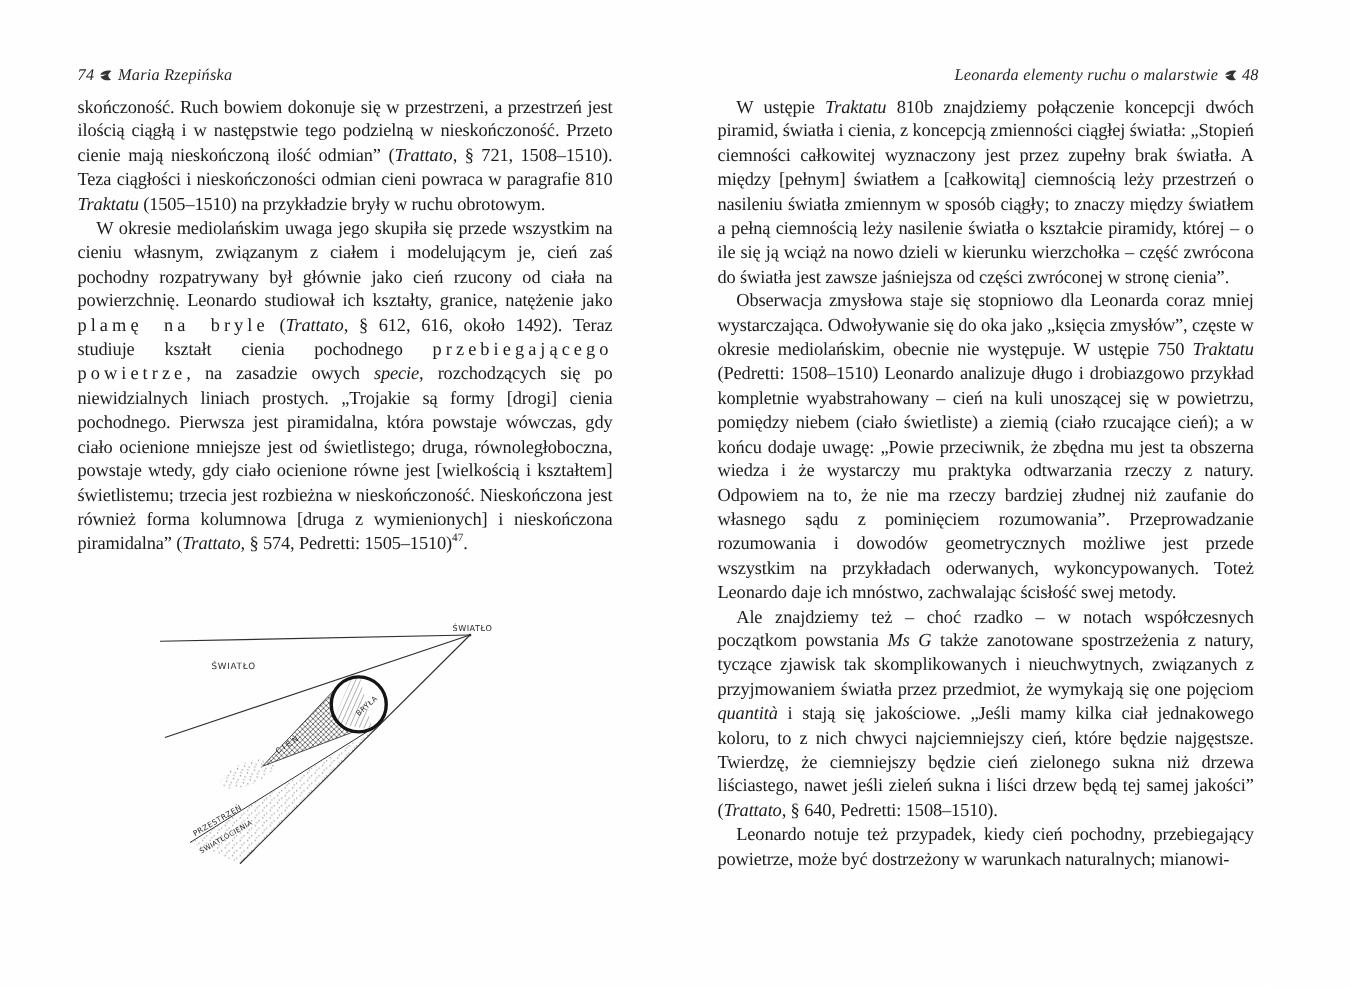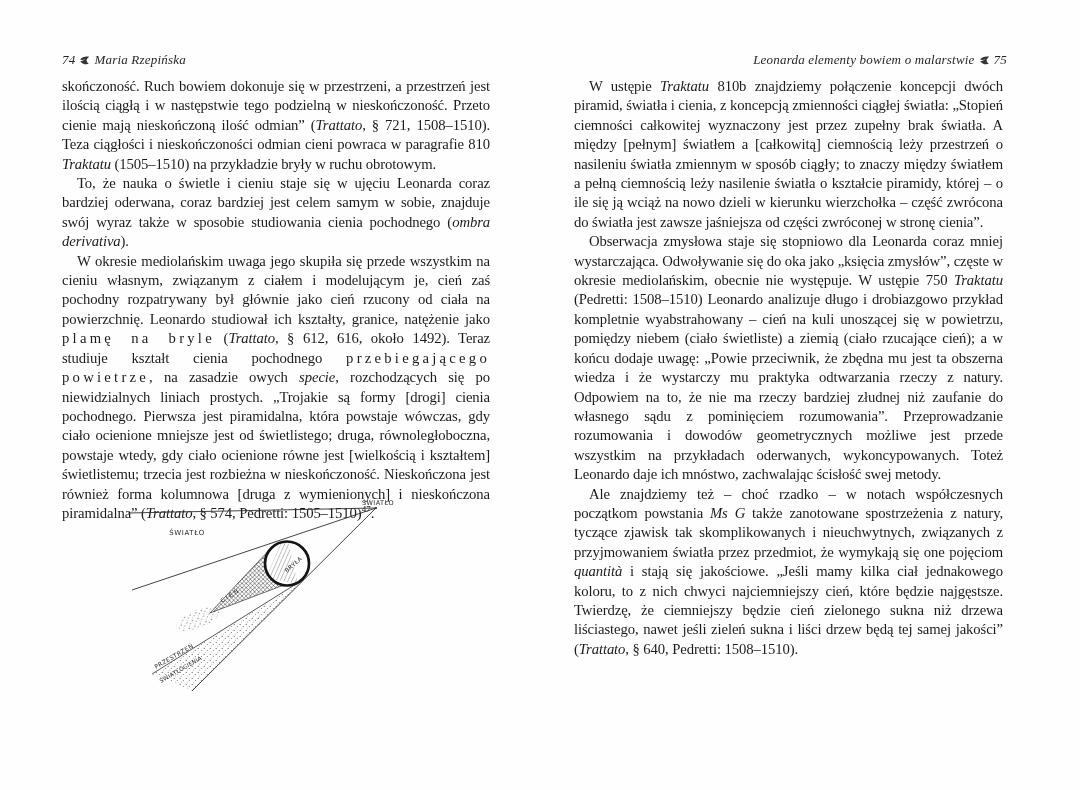--- a/index.html
+++ b/index.html
@@ -43,35 +43,35 @@
 
 <div class="spread">
 
   <div class="running-head head-left">
     <span class="pnum">74</span><span class="ornament"><svg width="11" height="9" viewBox="0 0 12 10">
           <path d="M11.2,0.8 C7.2,-0.2 3.2,1.2 1.1,4.0 C3.1,4.6 5.3,4.3 7.0,3.3 C5.4,4.8 3.4,5.6 1.3,5.7 C3.0,8.7 7.2,10.0 10.8,8.7 C8.9,7.2 8.0,5.6 8.4,3.9 C9.2,2.7 10.1,1.7 11.2,0.8 Z" fill="#333"></path>
         </svg></span><span>Maria Rzepińska</span>
   </div>
 
   <div class="running-head head-right">
-    <span>Leonarda elementy bowiem o malarstwie</span><span class="ornament"><svg width="11" height="9" viewBox="0 0 12 10">
+    <span>Leonarda elementy ruchu o malarstwie</span><span class="ornament"><svg width="11" height="9" viewBox="0 0 12 10">
           <path d="M11.2,0.8 C7.2,-0.2 3.2,1.2 1.1,4.0 C3.1,4.6 5.3,4.3 7.0,3.3 C5.4,4.8 3.4,5.6 1.3,5.7 C3.0,8.7 7.2,10.0 10.8,8.7 C8.9,7.2 8.0,5.6 8.4,3.9 C9.2,2.7 10.1,1.7 11.2,0.8 Z" fill="#333"></path>
-        </svg></span><span class="pnum">75</span>
+        </svg></span><span class="pnum">48</span>
   </div>
 
   <div class="col col-left">
       <p class="para"><span>skończoność. Ruch bowiem dokonuje się w przestrzeni, a przestrzeń jest ilością ciągłą i w następstwie tego podzielną w nieskończoność. Przeto cienie mają nieskończoną ilość odmian” (</span><span class="it">Trattato</span><span>, § 721, 1508–1510). Teza ciągłości i nieskończoności odmian cieni powraca w paragrafie 810 </span><span class="it">Traktatu</span><span> (1505–1510) na przykładzie bryły w ruchu obrotowym.</span></p>
-      <p class="para indent"><span>To, że nauka o świetle i cieniu staje się w ujęciu Leonarda coraz bardziej oderwana, coraz bardziej jest celem samym w sobie, znajduje swój wyraz także w sposobie studiowania cienia pochodnego (</span><span class="it">ombra derivativa</span><span>).</span></p>
       <p class="para indent"><span>W okresie mediolańskim uwaga jego skupiła się przede wszystkim na cieniu własnym, związanym z ciałem i modelującym je, cień zaś pochodny rozpatrywany był głównie jako cień rzucony od ciała na powierzchnię. Leonardo studiował ich kształty, granice, natężenie jako </span><span class="ls">plamę na bryle</span><span> (</span><span class="it">Trattato</span><span>, § 612, 616, około 1492). Teraz studiuje kształt cienia pochodnego </span><span class="ls">przebiegającego powietrze</span><span>, na zasadzie owych </span><span class="it">specie</span><span>, rozchodzących się po niewidzialnych liniach prostych. „Trojakie są formy [drogi] cienia pochodnego. Pierwsza jest piramidalna, która powstaje wówczas, gdy ciało ocienione mniejsze jest od świetlistego; druga, równoległoboczna, powstaje wtedy, gdy ciało ocienione równe jest [wielkością i kształtem] świetlistemu; trzecia jest rozbieżna w nieskończoność. Nieskończona jest również forma kolumnowa [druga z wymienionych] i nieskończona piramidalna” (</span><span class="it">Trattato</span><span>, § 574, Pedretti: 1505–1510)</span><sup>47</sup><span>.</span></p>
     </div>
 
   <div class="col col-right">
       <p class="para indent"><span>W ustępie </span><span class="it">Traktatu</span><span> 810b znajdziemy połączenie koncepcji dwóch piramid, światła i cienia, z koncepcją zmienności ciągłej światła: „Stopień ciemności całkowitej wyznaczony jest przez zupełny brak światła. A między [pełnym] światłem a [całkowitą] ciemnością leży przestrzeń o nasileniu światła zmiennym w sposób ciągły; to znaczy między światłem a pełną ciemnością leży nasilenie światła o kształcie piramidy, której – o ile się ją wciąż na nowo dzieli w kierunku wierzchołka – część zwrócona do światła jest zawsze jaśniejsza od części zwróconej w stronę cienia”.</span></p>
       <p class="para indent"><span>Obserwacja zmysłowa staje się stopniowo dla Leonarda coraz mniej wystarczająca. Odwoływanie się do oka jako „księcia zmysłów”, częste w okresie mediolańskim, obecnie nie występuje. W ustępie 750 </span><span class="it">Traktatu</span><span> (Pedretti: 1508–1510) Leonardo analizuje długo i drobiazgowo przykład kompletnie wyabstrahowany – cień na kuli unoszącej się w powietrzu, pomiędzy niebem (ciało świetliste) a ziemią (ciało rzucające cień); a w końcu dodaje uwagę: „Powie przeciwnik, że zbędna mu jest ta obszerna wiedza i że wystarczy mu praktyka odtwarzania rzeczy z natury. Odpowiem na to, że nie ma rzeczy bardziej złudnej niż zaufanie do własnego sądu z pominięciem rozumowania”. Przeprowadzanie rozumowania i dowodów geometrycznych możliwe jest przede wszystkim na przykładach oderwanych, wykoncypowanych. Toteż Leonardo daje ich mnóstwo, zachwalając ścisłość swej metody.</span></p>
       <p class="para indent"><span>Ale znajdziemy też – choć rzadko – w notach współczesnych początkom powstania </span><span class="it">Ms G</span><span> także zanotowane spostrzeżenia z natury, tyczące zjawisk tak skomplikowanych i nieuchwytnych, związanych z przyjmowaniem światła przez przedmiot, że wymykają się one pojęciom </span><span class="it">quantità</span><span> i stają się jakościowe. „Jeśli mamy kilka ciał jednakowego koloru, to z nich chwyci najciemniejszy cień, które będzie najgęstsze. Twierdzę, że ciemniejszy będzie cień zielonego sukna niż drzewa liściastego, nawet jeśli zieleń sukna i liści drzew będą tej samej jakości” (</span><span class="it">Trattato</span><span>, § 640, Pedretti: 1508–1510).</span></p>
+      <p class="para indent"><span>Leonardo notuje też przypadek, kiedy cień pochodny, przebiegający powietrze, może być dostrzeżony w warunkach naturalnych; mianowi-</span></p>
     </div>
 
   <div class="figure-wrap">
     <svg width="345" height="228" viewBox="0 0 345 228">
       <defs>
         <clipPath id="circleClip">
             <circle cx="192" cy="72.5" r="22"></circle>
           </clipPath>
         <pattern id="xhatch" width="4.2" height="4.2" patternUnits="userSpaceOnUse">
           <path d="M0 0 L4.2 4.2 M4.2 0 L0 4.2" stroke="#3a3a3a" stroke-width="0.55"></path>

